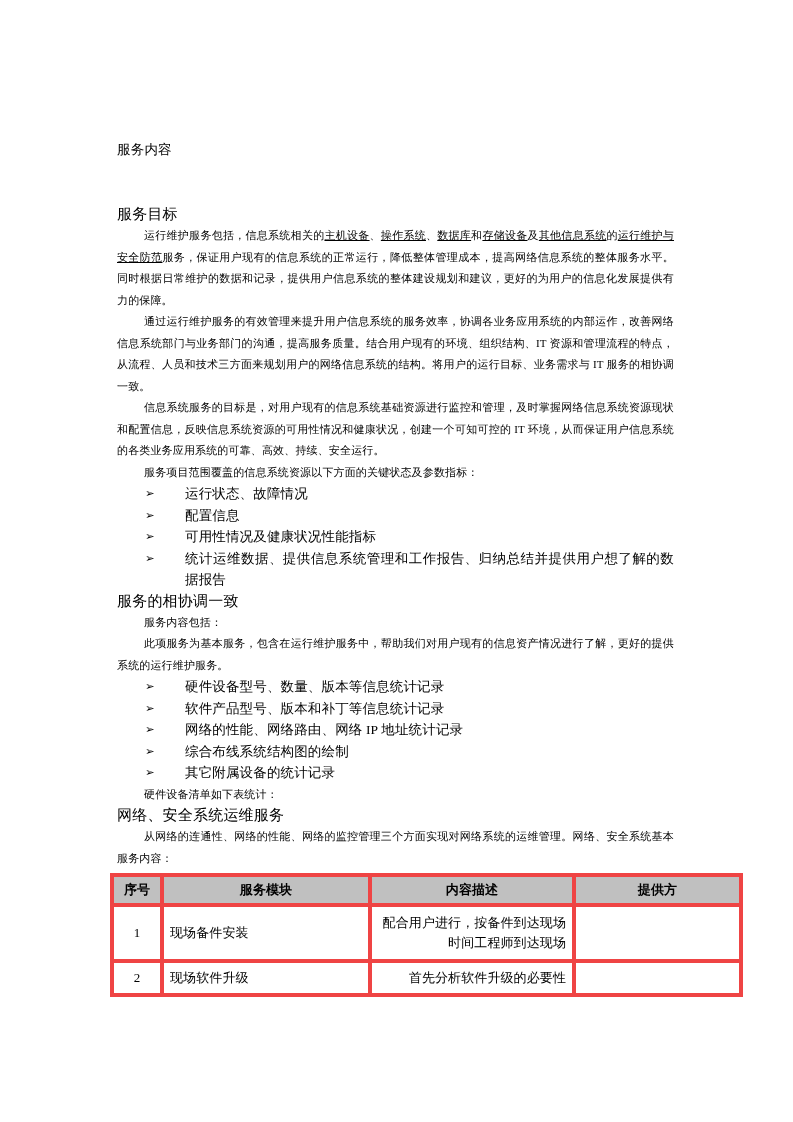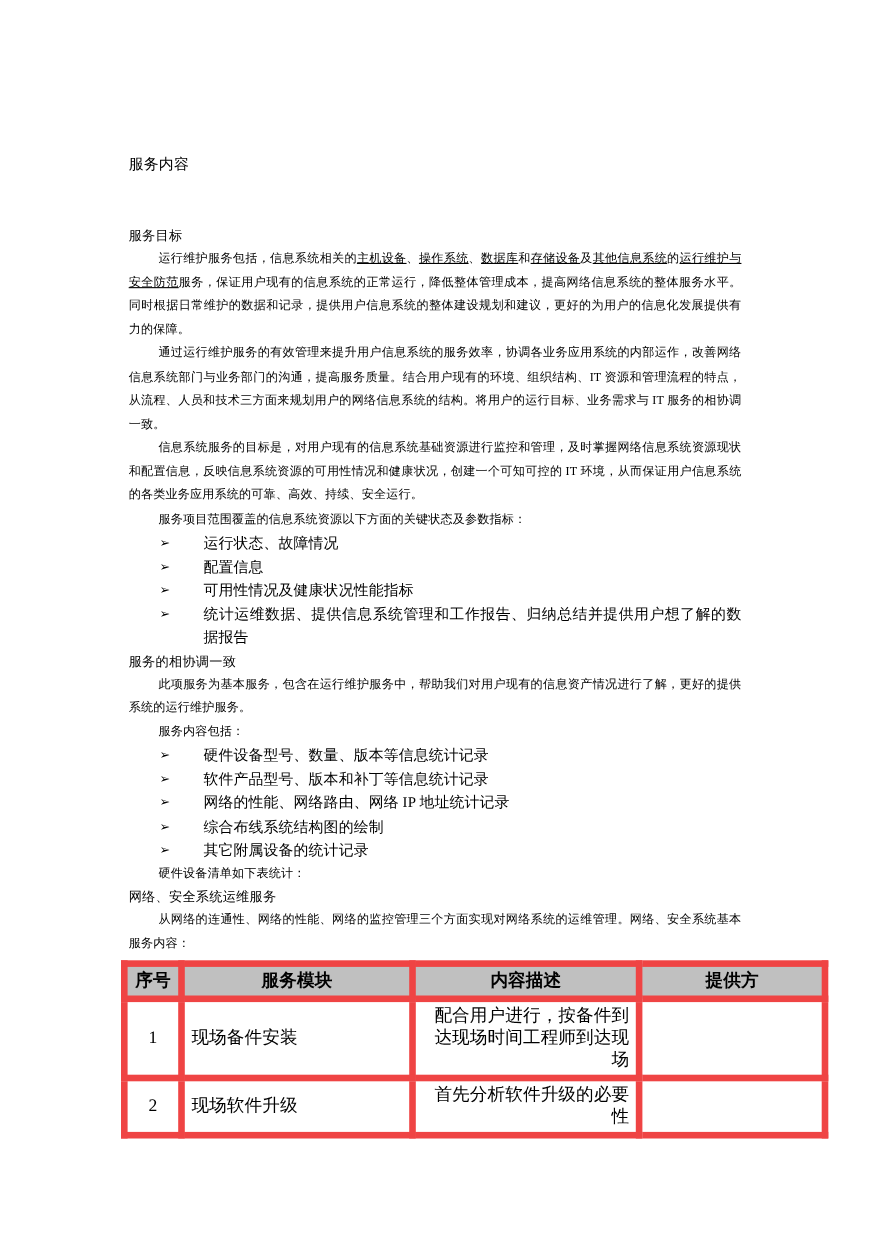--- a/index.html
+++ b/index.html
@@ -22,21 +22,21 @@
     padding: 140px 110px 0 117px;
     background: #ffffff;
   }
   .doc-title {
     font-size: 13.5px;
     line-height: 20px;
     margin: 0 0 44px 0;
     letter-spacing: 0.2px;
   }
   .section-head {
-    font-size: 12px;
+    font-size: 15px;
     line-height: 21px;
     margin: 0;
     letter-spacing: 0.2px;
   }
   p.body-par {
     font-size: 11px;
     line-height: 21.5px;
     margin: 0;
     text-align: justify;
     text-justify: inter-ideograph;
@@ -68,22 +68,22 @@
     line-height: 21.5px;
   }
   table.svc-table {
     border-collapse: collapse;
     width: 573px;
     margin: 4px 0 0 -7px;
     table-layout: fixed;
   }
   table.svc-table th,
   table.svc-table td {
-    border: 6px solid #ef4444;
-    font-size: 16px;
+    border: 4px solid #ef4444;
+    font-size: 13px;
     line-height: 20px;
     padding: 3px 6px;
     vertical-align: middle;
     letter-spacing: 0.1px;
   }
   table.svc-table th {
     background: #c0c0c0;
     font-weight: bold;
     text-align: center;
   }
@@ -121,23 +121,23 @@
 
   <ul class="arrow-list">
     <li><span class="bullet-glyph">➢</span><span>运行状态、故障情况</span></li>
     <li><span class="bullet-glyph">➢</span><span>配置信息</span></li>
     <li><span class="bullet-glyph">➢</span><span>可用性情况及健康状况性能指标</span></li>
     <li><span class="bullet-glyph">➢</span><span>统计运维数据、提供信息系统管理和工作报告、归纳总结并提供用户想了解的数据报告</span></li>
   </ul>
 
   <div class="section-head">服务的相协调一致</div>
 
+  <p class="body-par">服务内容包括：</p>
+
   <p class="body-par">此项服务为基本服务，包含在运行维护服务中，帮助我们对用户现有的信息资产情况进行了解，更好的提供系统的运行维护服务。</p>
-
-  <p class="body-par">服务内容包括：</p>
 
   <ul class="arrow-list">
     <li><span class="bullet-glyph">➢</span><span>硬件设备型号、数量、版本等信息统计记录</span></li>
     <li><span class="bullet-glyph">➢</span><span>软件产品型号、版本和补丁等信息统计记录</span></li>
     <li><span class="bullet-glyph">➢</span><span>网络的性能、网络路由、网络 IP 地址统计记录</span></li>
     <li><span class="bullet-glyph">➢</span><span>综合布线系统结构图的绘制</span></li>
     <li><span class="bullet-glyph">➢</span><span>其它附属设备的统计记录</span></li>
   </ul>
 
   <p class="body-par">硬件设备清单如下表统计：</p>

